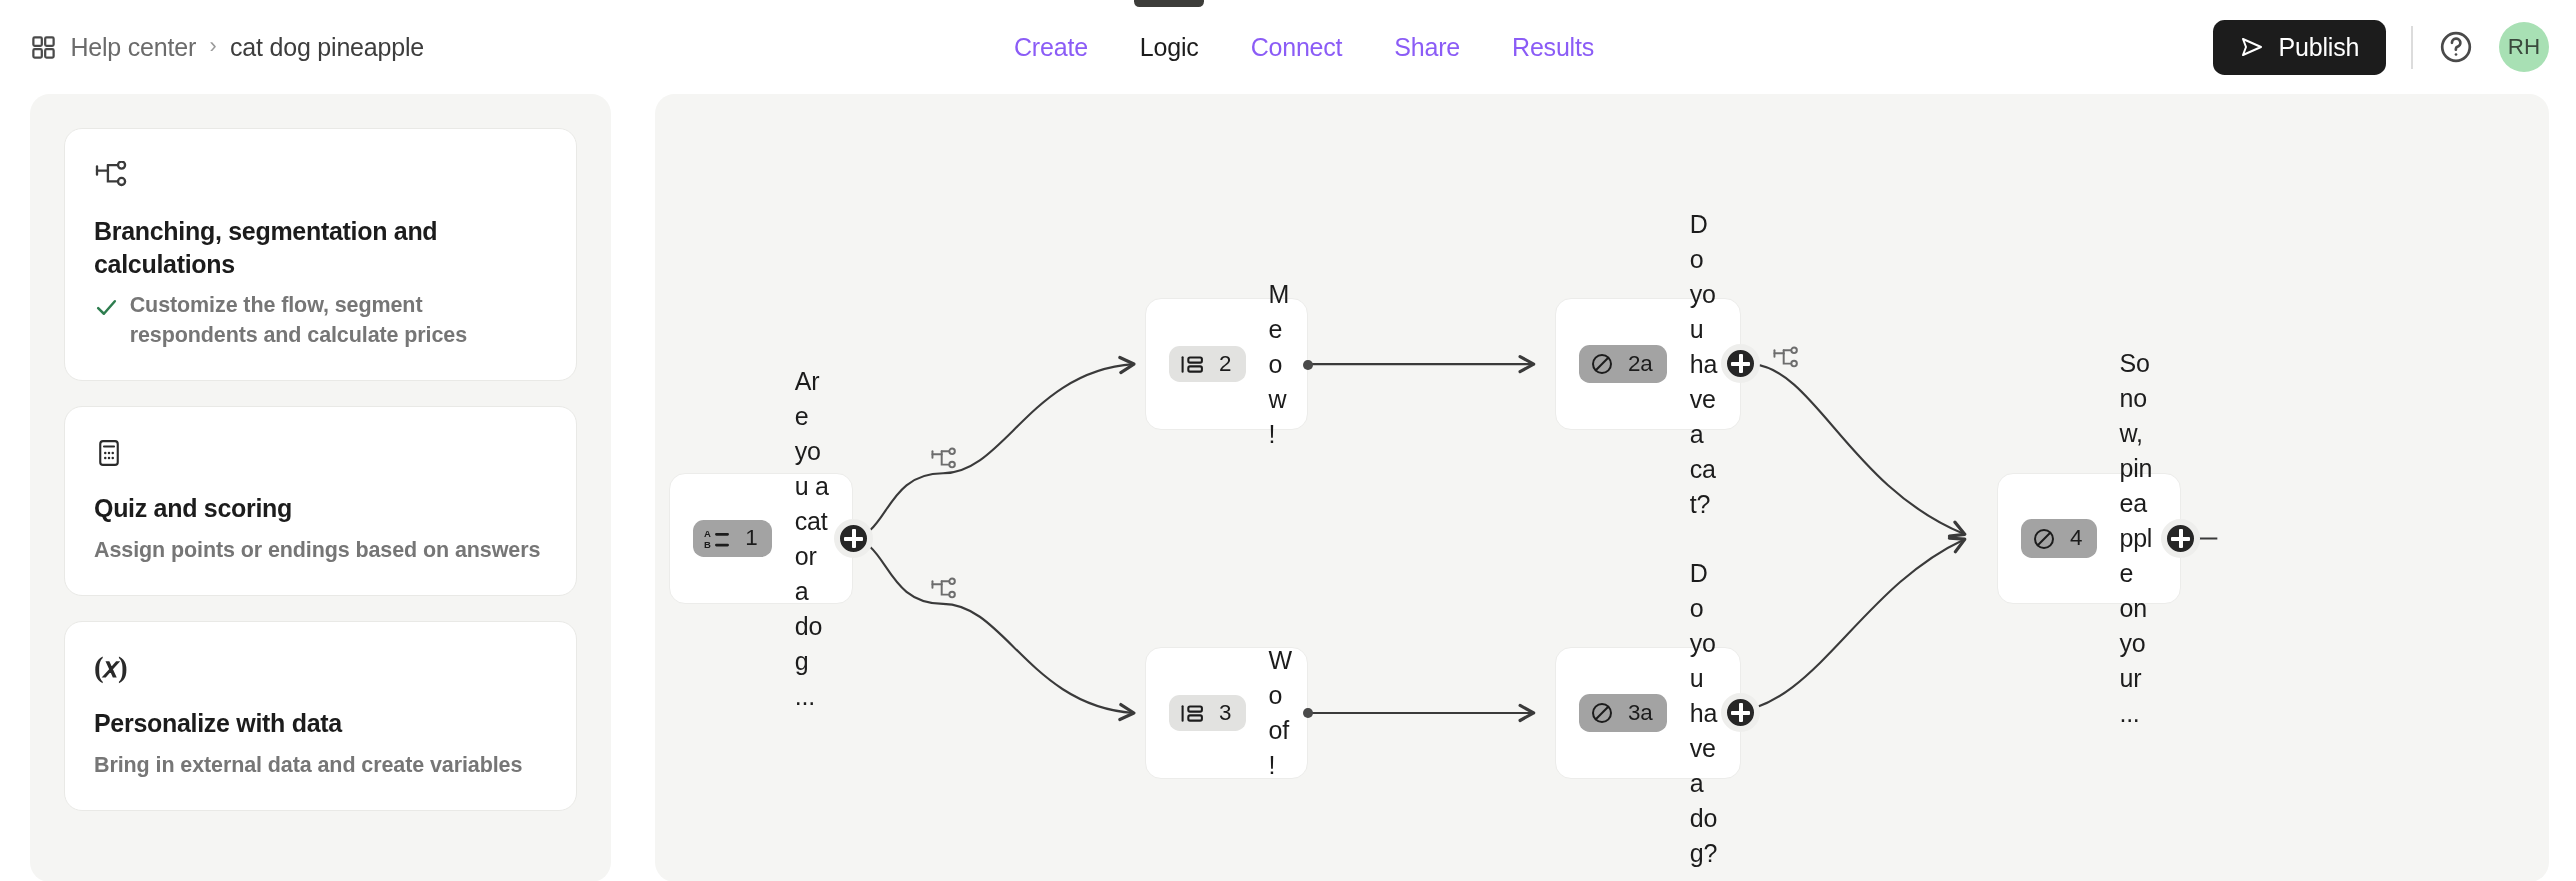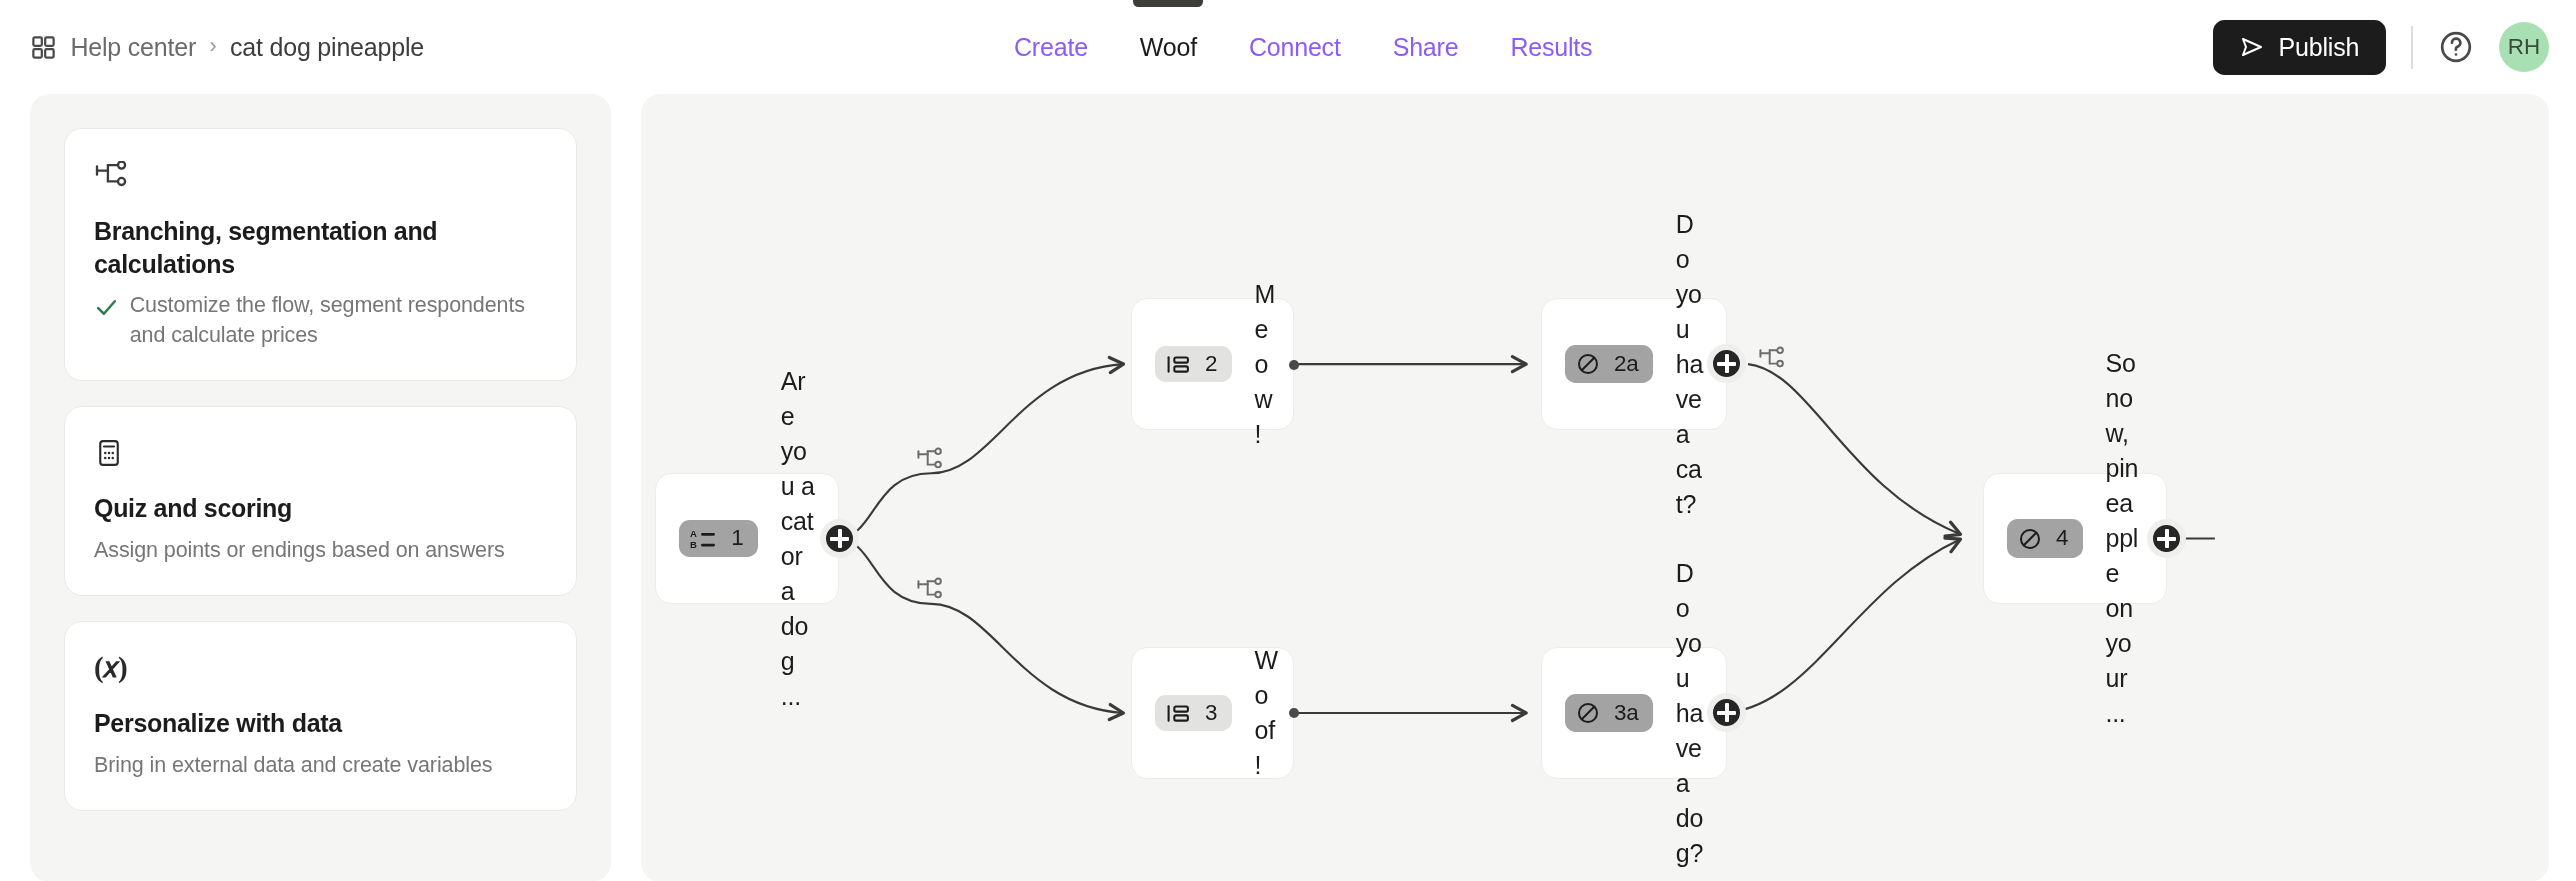--- a/index.html
+++ b/index.html
@@ -120,21 +120,21 @@
     font-size: 22.4px;
     margin-left: 25px;
     cursor: pointer;
     letter-spacing: 0.2px;
   }
 
   
   .main {
     position: relative;
     display: flex;
-    gap: 30px;
+    gap: 44px;
     padding: 0 0 0 30px;
     height: 788px;
   }
 
   
   .sidebar {
     width: 581px;
     flex: 0 0 581px;
     background: #f5f5f3;
     border-radius: 19.7px;
@@ -159,21 +159,21 @@
     letter-spacing: -0.9px;
   }
   .card-title {
     font-size: 25px;
     color: #1c1c1c;
     font-weight: bold;
     line-height: 1.32;
     letter-spacing: -0.3px;
     margin-bottom: 10.7px;
   }
-  .card-desc-row { display: flex; gap: 10.7px; align-items: flex-start; }
+  .card-desc-row { display: flex; gap: 10.7px; align-items: flex-start; font-weight: bold; }
   .check-icon { width: 25px; height: 25px; flex: 0 0 25px; margin-top: 3.6px; }
   .card-desc {
     font-size: 21.5px;
     color: #767676;
     line-height: 1.38;
     letter-spacing: -0.1px;
   }
 
   
   .canvas {
@@ -272,21 +272,21 @@
         <rect x="13.5" y="13.5" width="7.5" height="7.5" rx="1.2"></rect>
       </svg>
     </span>
     <span class="bc-link">Help center</span>
     <span class="bc-sep">›</span>
     <span class="bc-current">cat dog pineapple</span>
   </div>
 
   <div class="nav">
     <div class="nav-item">Create</div>
-    <div class="nav-item active">Woof</div>
+    <div class="nav-item active">Logic</div>
     <div class="nav-item">Connect</div>
     <div class="nav-item">Share</div>
     <div class="nav-item">Results</div>
   </div>
 
   <div class="topbar-right">
     <button class="publish-btn">
       <span class="send-icon">
         <svg viewBox="0 0 24 24" width="24" height="24" fill="none" stroke="#ffffff" stroke-width="2" stroke-linejoin="round" stroke-linecap="round">
           <path d="M3 4 L21 12 L3 20 L6 12 Z"></path>

